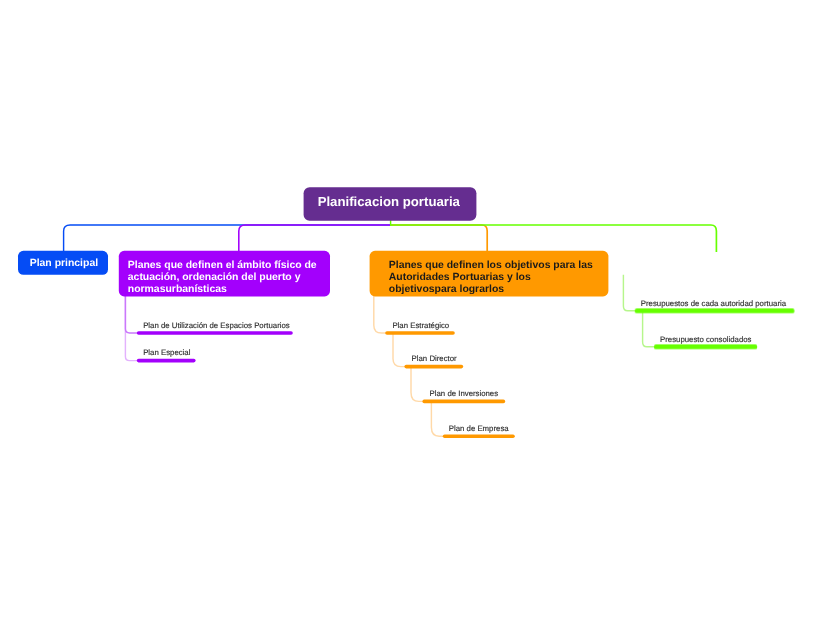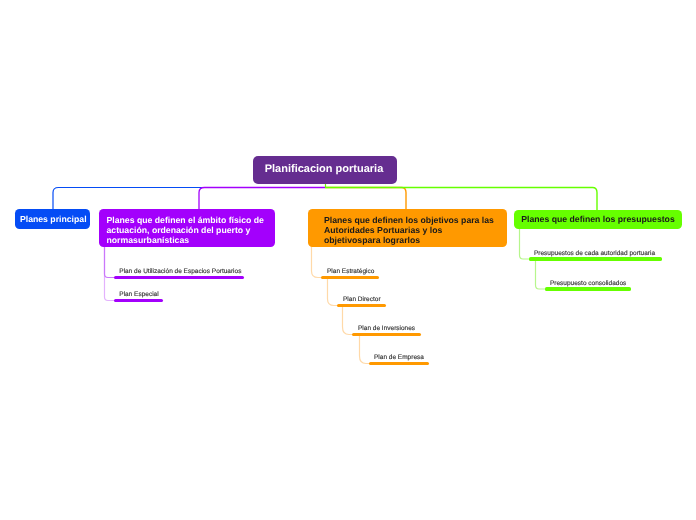--- a/index.html
+++ b/index.html
@@ -41,34 +41,31 @@
 
     <path d="M519.5,229 L519.5,255 Q519.5,259 523,259 L531,259" stroke-width="1.2" fill="none" stroke="#b6f68c"></path>
     <path d="M535.5,259 L535.5,285 Q535.5,289 539,289 L547,289" stroke-width="1.2" fill="none" stroke="#b6f68c"></path>
   </svg>
 
   <div class="node root-node" style="left: 253px; top: 156px; width: 144px; height: 27.5px; padding-bottom: 1px; padding-right: 2px; background-color: rgb(101, 45, 144); color: rgb(255, 255, 255);">
     <span>Planificacion portuaria</span>
   </div>
 
   <div class="node branch-node" style="left: 15px; top: 209px; width: 74.5px; height: 19.5px; justify-content: center; white-space: nowrap; padding-top: 1.5px; padding-left: 2px; padding-right: 0px; background-color: rgb(5, 76, 245); color: rgb(255, 255, 255);">
-    <span>Planes principal</span>
+    <span>Plan principal</span>
   </div>
 
   <div class="node branch-node multiline" style="left: 99px; top: 209px; width: 176px; height: 37.5px; background-color: rgb(163, 0, 252); color: rgb(255, 255, 255);">
     <span>Planes que definen el ámbito físico de actuación, ordenación del puerto y normasurbanísticas</span>
   </div>
 
   <div class="node branch-node multiline" style="left: 308px; top: 209px; width: 199px; height: 37.5px; padding-left: 16px; background-color: rgb(255, 153, 0); color: rgb(26, 26, 26);">
     <span>Planes que definen los objetivos para las Autoridades Portuarias y los objetivospara lograrlos</span>
   </div>
 
-  <div class="node branch-node" style="left: 514px; top: 210px; width: 168px; height: 19px; justify-content: center; white-space: nowrap; background-color: rgb(102, 255, 0); color: rgb(26, 26, 26);">
-    <span>Planes que definen los presupuestos</span>
-  </div>
 
   <div class="leaf-label" style="left:119.3px;top:267.5px;">Plan de Utilización de Espacios Portuarios</div>
   <div class="leaf-bar" style="left: 114px; top: 275.8px; width: 130px; background-color: rgb(163, 0, 252);"></div>
 
   <div class="leaf-label" style="left:119.3px;top:290.5px;">Plan Especial</div>
   <div class="leaf-bar" style="left: 114px; top: 298.8px; width: 48.5px; background-color: rgb(163, 0, 252);"></div>
 
   <div class="leaf-label" style="left:327px;top:267.5px;">Plan Estratégico</div>
   <div class="leaf-bar" style="left: 321px; top: 275.8px; width: 57.5px; background-color: rgb(255, 153, 0);"></div>
 

